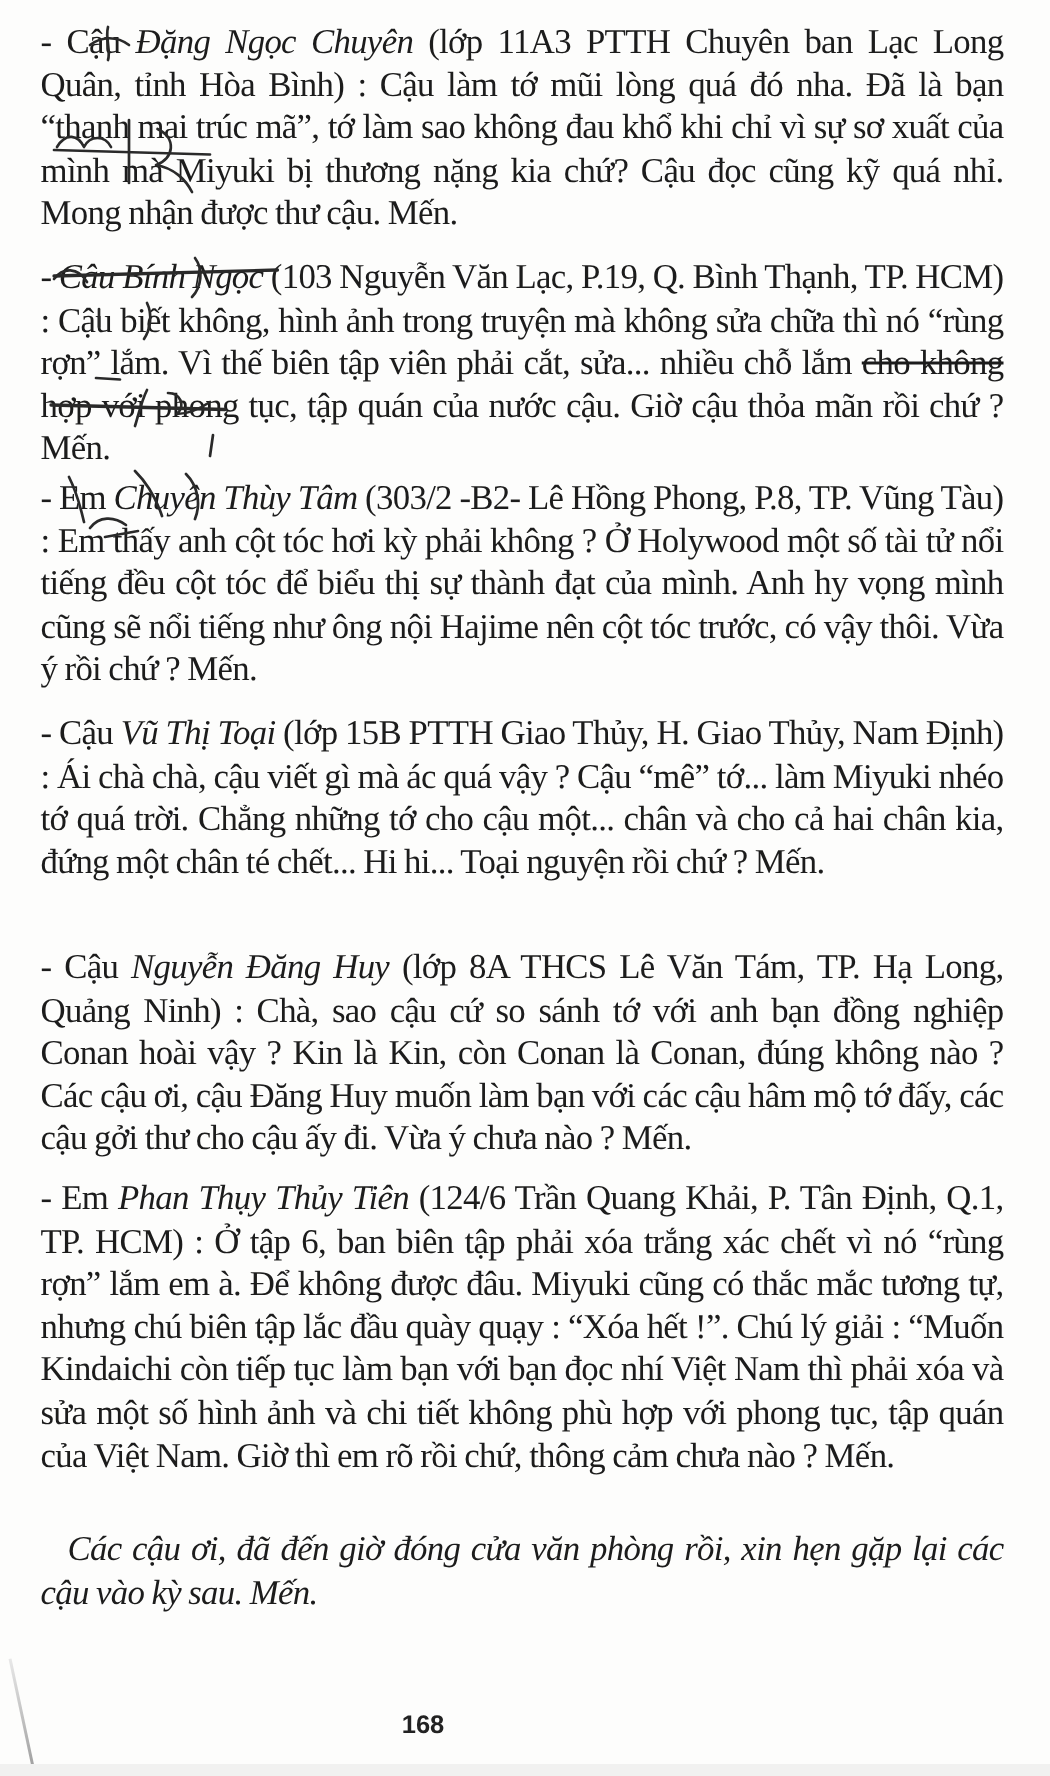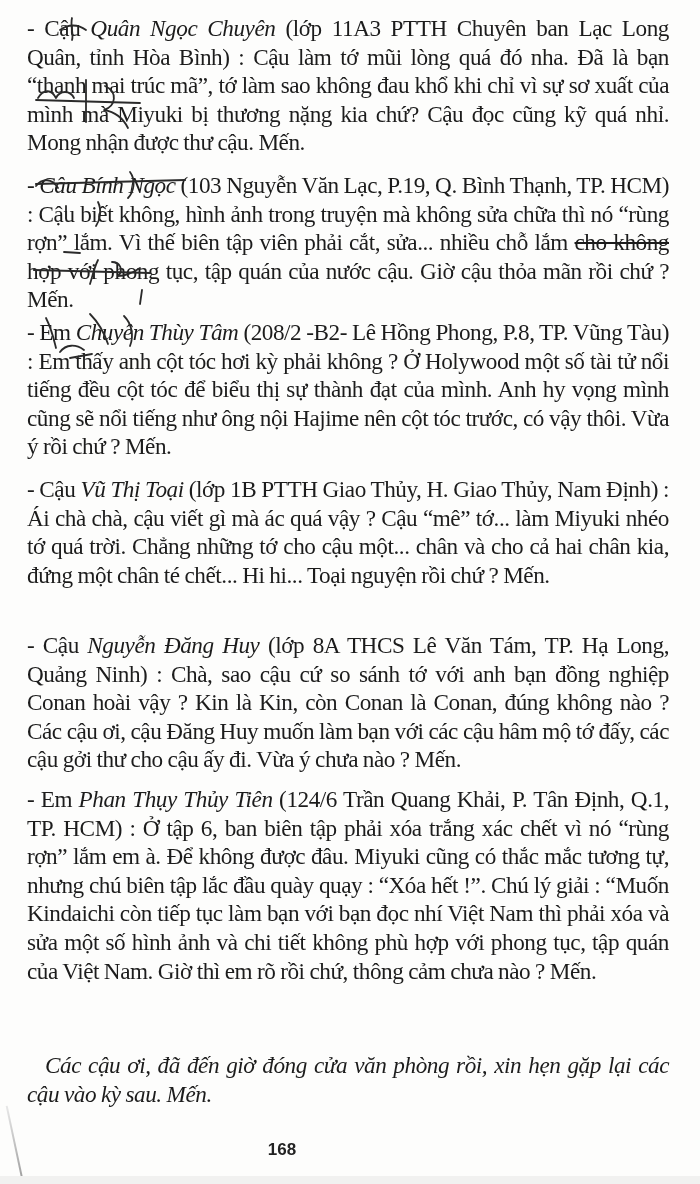--- a/index.html
+++ b/index.html
@@ -35,21 +35,20 @@
     line-height: 28.6px;
     text-align: justify;
     letter-spacing: -0.45px;
     word-spacing: -0.5px;
     margin: 0;
   }
   .para .name { font-style: italic; }
   .para.closing {
     font-style: italic;
     text-indent: 18px;
-    margin-top: 32px;
   }
   .struck {
     text-decoration: line-through;
     text-decoration-thickness: 2px;
   }
   .page-number {
     position: absolute;
     left: 0; width: 564px;
     top: 1140px;
     text-align: center;
@@ -79,27 +78,27 @@
     background: #f1f1f0;
   }
 </style>
 </head>
 <body>
 
 <div class="page">
 
   <div class="text-column">
 
-    <p class="para" style="top:0px;"><span>- Cậu </span><span class="name">Quân Ngọc Chuyên</span><span> (lớp 11A3 PTTH Chuyên ban Lạc Long Quân, tỉnh Hòa Bình) : Cậu làm tớ mũi lòng quá đó nha. Đã là bạn “thanh mai trúc mã”, tớ làm sao không đau khổ khi chỉ vì sự sơ xuất của mình mà Miyuki bị thương nặng kia chứ? Cậu đọc cũng kỹ quá nhỉ. Mong nhận được thư cậu. Mến.</span></p>
+    <p class="para" style="top:0px;"><span>- Cậu </span><span class="name">Đặng Ngọc Chuyên</span><span> (lớp 11A3 PTTH Chuyên ban Lạc Long Quân, tỉnh Hòa Bình) : Cậu làm tớ mũi lòng quá đó nha. Đã là bạn “thanh mai trúc mã”, tớ làm sao không đau khổ khi chỉ vì sự sơ xuất của mình mà Miyuki bị thương nặng kia chứ? Cậu đọc cũng kỹ quá nhỉ. Mong nhận được thư cậu. Mến.</span></p>
 
     <p class="para" style="top:157px;"><span>- </span><span class="name">Câu Bính Ngọc</span><span> (103 Nguyễn Văn Lạc, P.19, Q. Bình Thạnh, TP. HCM) : Cậu biết không, hình ảnh trong truyện mà không sửa chữa thì nó “rùng rợn” lắm. Vì thế biên tập viên phải cắt, sửa... nhiều chỗ lắm </span><span class="struck">cho không</span><span> hợp với phong tục, tập quán của nước cậu. Giờ cậu thỏa mãn rồi chứ ? Mến.</span></p>
 
-    <p class="para" style="top:304px;"><span>- Em </span><span class="name">Chuyên Thùy Tâm</span><span> (208/2 -B2- Lê Hồng Phong, P.8, TP. Vũng Tàu) : Em thấy anh cột tóc hơi kỳ phải không ? Ở Holywood một số tài tử nổi tiếng đều cột tóc để biểu thị sự thành đạt của mình. Anh hy vọng mình cũng sẽ nổi tiếng như ông nội Hajime nên cột tóc trước, có vậy thôi. Vừa ý rồi chứ ? Mến.</span></p>
+    <p class="para" style="top:304px;"><span>- Em </span><span class="name">Chuyên Thùy Tâm</span><span> (303/2 -B2- Lê Hồng Phong, P.8, TP. Vũng Tàu) : Em thấy anh cột tóc hơi kỳ phải không ? Ở Holywood một số tài tử nổi tiếng đều cột tóc để biểu thị sự thành đạt của mình. Anh hy vọng mình cũng sẽ nổi tiếng như ông nội Hajime nên cột tóc trước, có vậy thôi. Vừa ý rồi chứ ? Mến.</span></p>
 
-    <p class="para" style="top:461px;"><span>- Cậu </span><span class="name">Vũ Thị Toại</span><span> (lớp 1B PTTH Giao Thủy, H. Giao Thủy, Nam Định) : Ái chà chà, cậu viết gì mà ác quá vậy ? Cậu “mê” tớ... làm Miyuki nhéo tớ quá trời. Chẳng những tớ cho cậu một... chân và cho cả hai chân kia, đứng một chân té chết... Hi hi... Toại nguyện rồi chứ ? Mến.</span></p>
+    <p class="para" style="top:461px;"><span>- Cậu </span><span class="name">Vũ Thị Toại</span><span> (lớp 15B PTTH Giao Thủy, H. Giao Thủy, Nam Định) : Ái chà chà, cậu viết gì mà ác quá vậy ? Cậu “mê” tớ... làm Miyuki nhéo tớ quá trời. Chẳng những tớ cho cậu một... chân và cho cả hai chân kia, đứng một chân té chết... Hi hi... Toại nguyện rồi chứ ? Mến.</span></p>
 
     <p class="para" style="top:617px;"><span>- Cậu </span><span class="name">Nguyễn Đăng Huy</span><span> (lớp 8A THCS Lê Văn Tám, TP. Hạ Long, Quảng Ninh) : Chà, sao cậu cứ so sánh tớ với anh bạn đồng nghiệp Conan hoài vậy ? Kin là Kin, còn Conan là Conan, đúng không nào ? Các cậu ơi, cậu Đăng Huy muốn làm bạn với các cậu hâm mộ tớ đấy, các cậu gởi thư cho cậu ấy đi. Vừa ý chưa nào ? Mến.</span></p>
 
     <p class="para" style="top:771px;"><span>- Em </span><span class="name">Phan Thụy Thủy Tiên</span><span> (124/6 Trần Quang Khải, P. Tân Định, Q.1, TP. HCM) : Ở tập 6, ban biên tập phải xóa trắng xác chết vì nó “rùng rợn” lắm em à. Để không được đâu. Miyuki cũng có thắc mắc tương tự, nhưng chú biên tập lắc đầu quày quạy : “Xóa hết !”. Chú lý giải : “Muốn Kindaichi còn tiếp tục làm bạn với bạn đọc nhí Việt Nam thì phải xóa và sửa một số hình ảnh và chi tiết không phù hợp với phong tục, tập quán của Việt Nam. Giờ thì em rõ rồi chứ, thông cảm chưa nào ? Mến.</span></p>
 
     <p class="para closing" style="top:1005px;">Các cậu ơi, đã đến giờ đóng cửa văn phòng rồi, xin hẹn gặp lại các cậu vào kỳ sau. Mến.</p>
 
   </div>
 
   <svg class="scribbles" viewBox="0 0 700 1184">

